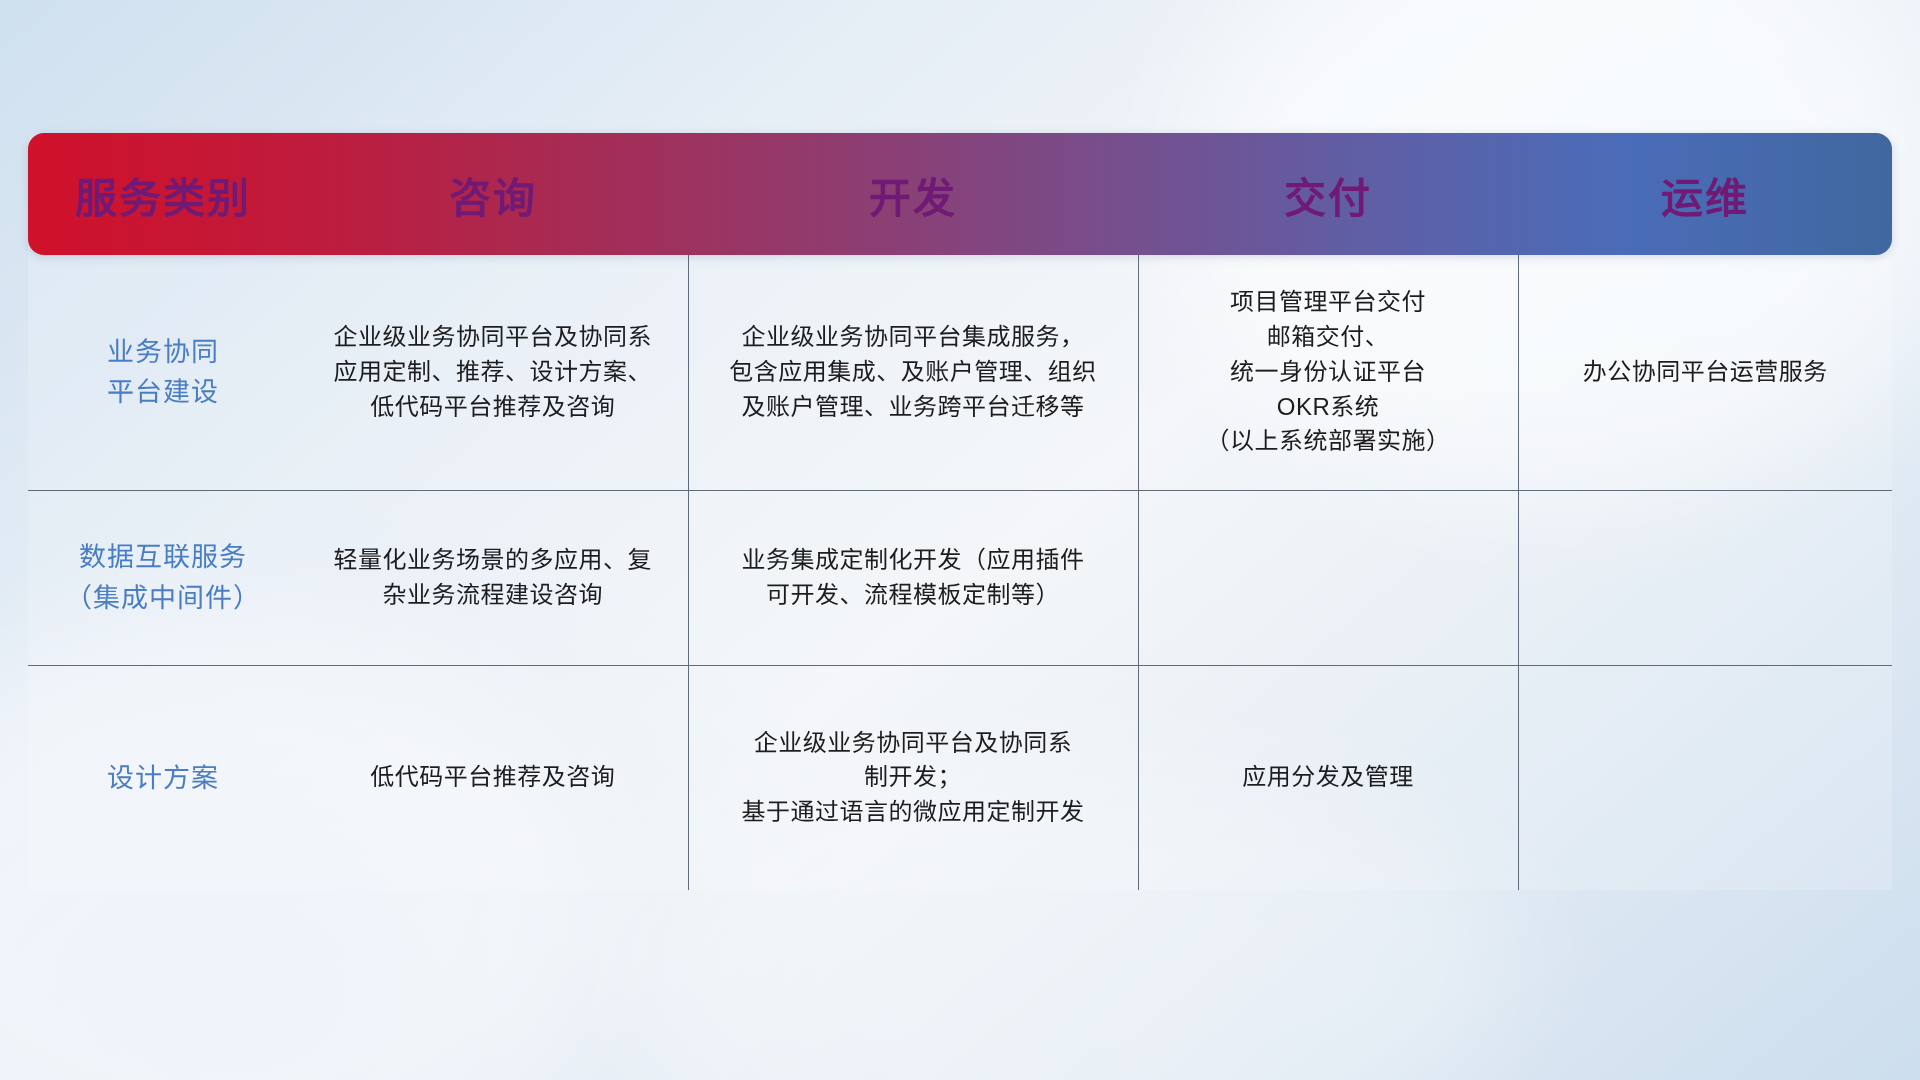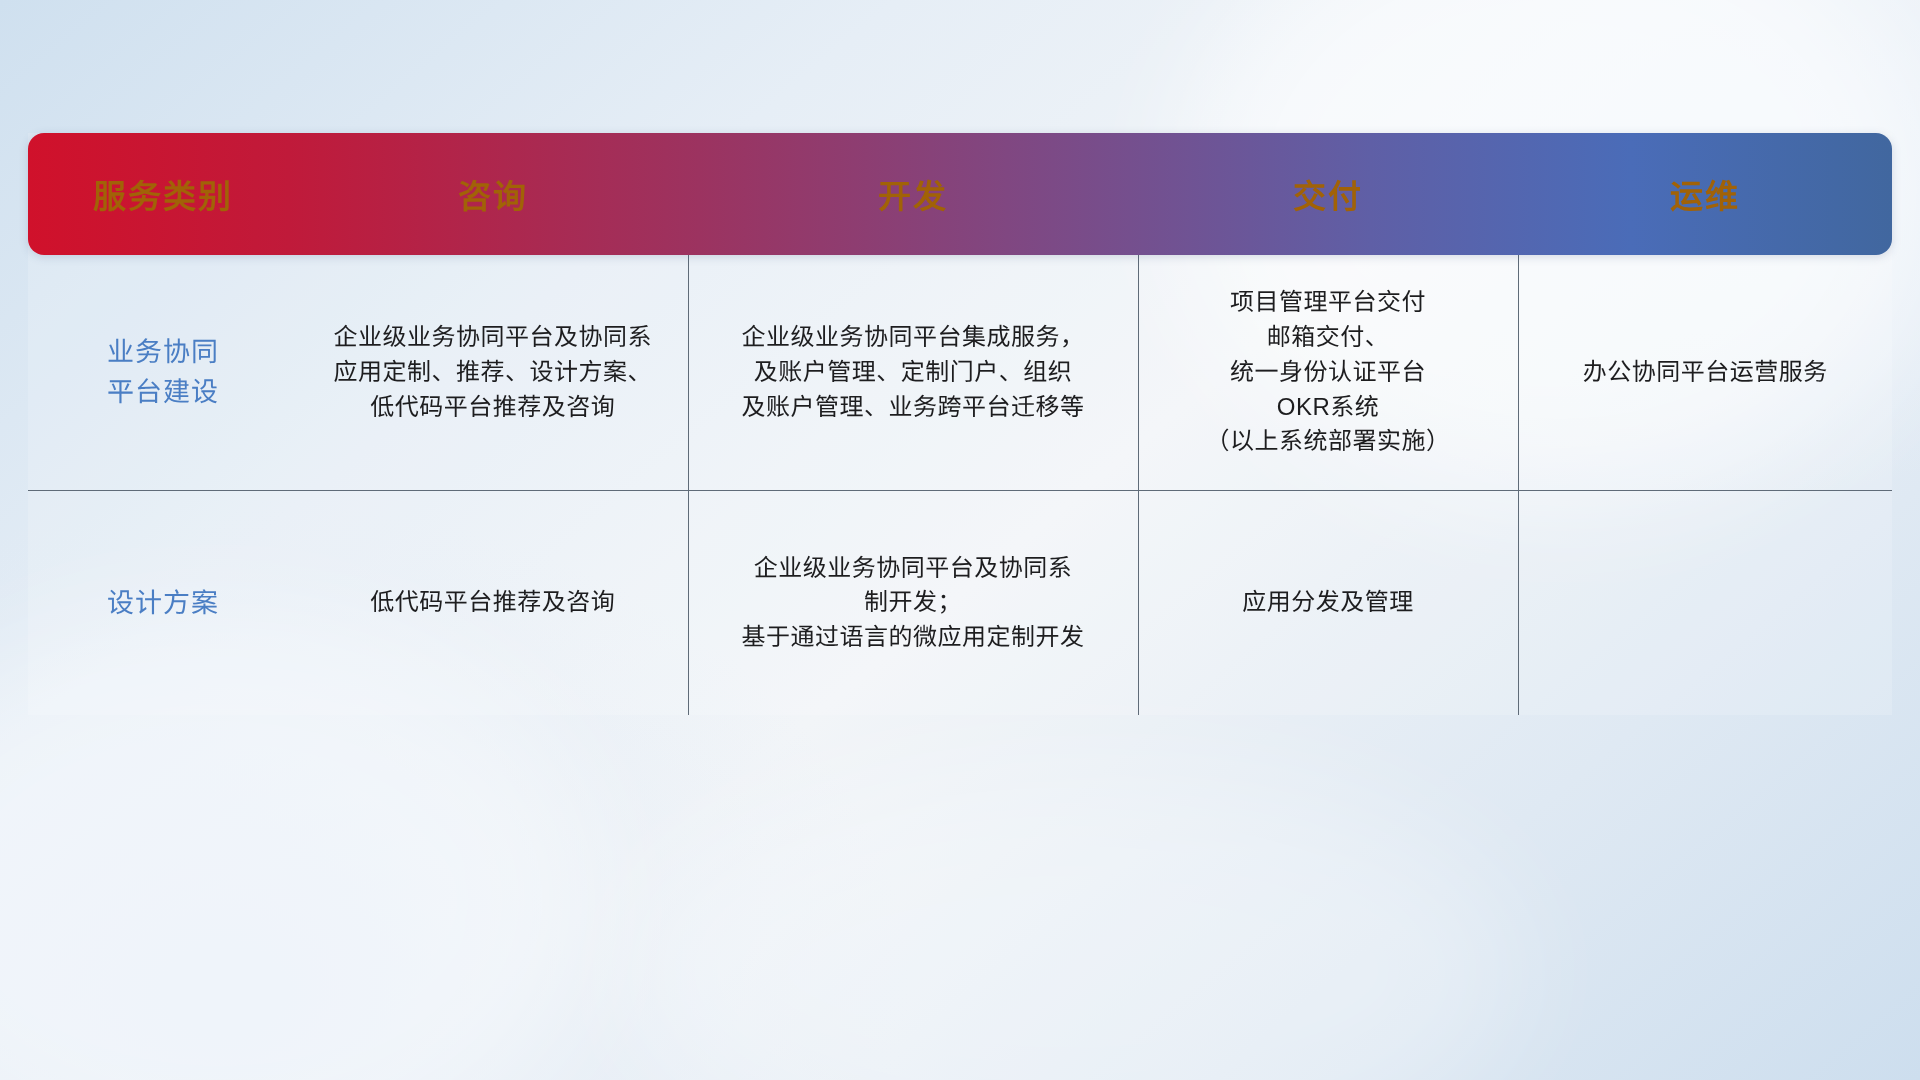--- a/index.html
+++ b/index.html
@@ -48,22 +48,22 @@
     background: rgba(255,255,255,0.16);
   }
 
   
   thead tr {
     height: 122px;
   }
   thead th {
     padding: 0;
     border: none;
-    color: #a16207;
-    font-size: 33px;
+    color: #701a75;
+    font-size: 42px;
     font-weight: bold;
     letter-spacing: 2px;
     text-align: center;
     vertical-align: middle;
     position: relative;
     z-index: 2;
   }
   .header-bg {
     position: absolute;
     left: 28px;
@@ -155,35 +155,51 @@
             <span class="cell-line">业务协同</span>
             <span class="cell-line">平台建设</span>
           </td>
           <td>
             <span class="cell-line">企业级业务协同平台及协同系</span>
             <span class="cell-line">应用定制、推荐、设计方案、</span>
             <span class="cell-line">低代码平台推荐及咨询</span>
           </td>
           <td class="vsep">
             <span class="cell-line">企业级业务协同平台集成服务，</span>
-            <span class="cell-line">及账户管理、定制门户、组织</span>
+            <span class="cell-line">包含应用集成、及账户管理、组织</span>
             <span class="cell-line">及账户管理、业务跨平台迁移等</span>
           </td>
           <td class="vsep">
             <span class="cell-line">项目管理平台交付</span>
             <span class="cell-line">邮箱交付、</span>
             <span class="cell-line">统一身份认证平台</span>
             <span class="cell-line">OKR系统</span>
             <span class="cell-line">（以上系统部署实施）</span>
           </td>
           <td class="vsep">
             <span class="cell-line">办公协同平台运营服务</span>
           </td>
         </tr>
 
+        <tr class="r2">
+          <td class="cat">
+            <span class="cell-line">数据互联服务</span>
+            <span class="cell-line">（集成中间件）</span>
+          </td>
+          <td>
+            <span class="cell-line">轻量化业务场景的多应用、复</span>
+            <span class="cell-line">杂业务流程建设咨询</span>
+          </td>
+          <td class="vsep">
+            <span class="cell-line">业务集成定制化开发（应用插件</span>
+            <span class="cell-line">可开发、流程模板定制等）</span>
+          </td>
+          <td class="vsep"></td>
+          <td class="vsep"></td>
+        </tr>
 
         <tr class="r3">
           <td class="cat">
             <span class="cell-line">设计方案</span>
           </td>
           <td>
             <span class="cell-line">低代码平台推荐及咨询</span>
           </td>
           <td class="vsep">
             <span class="cell-line">企业级业务协同平台及协同系</span>

